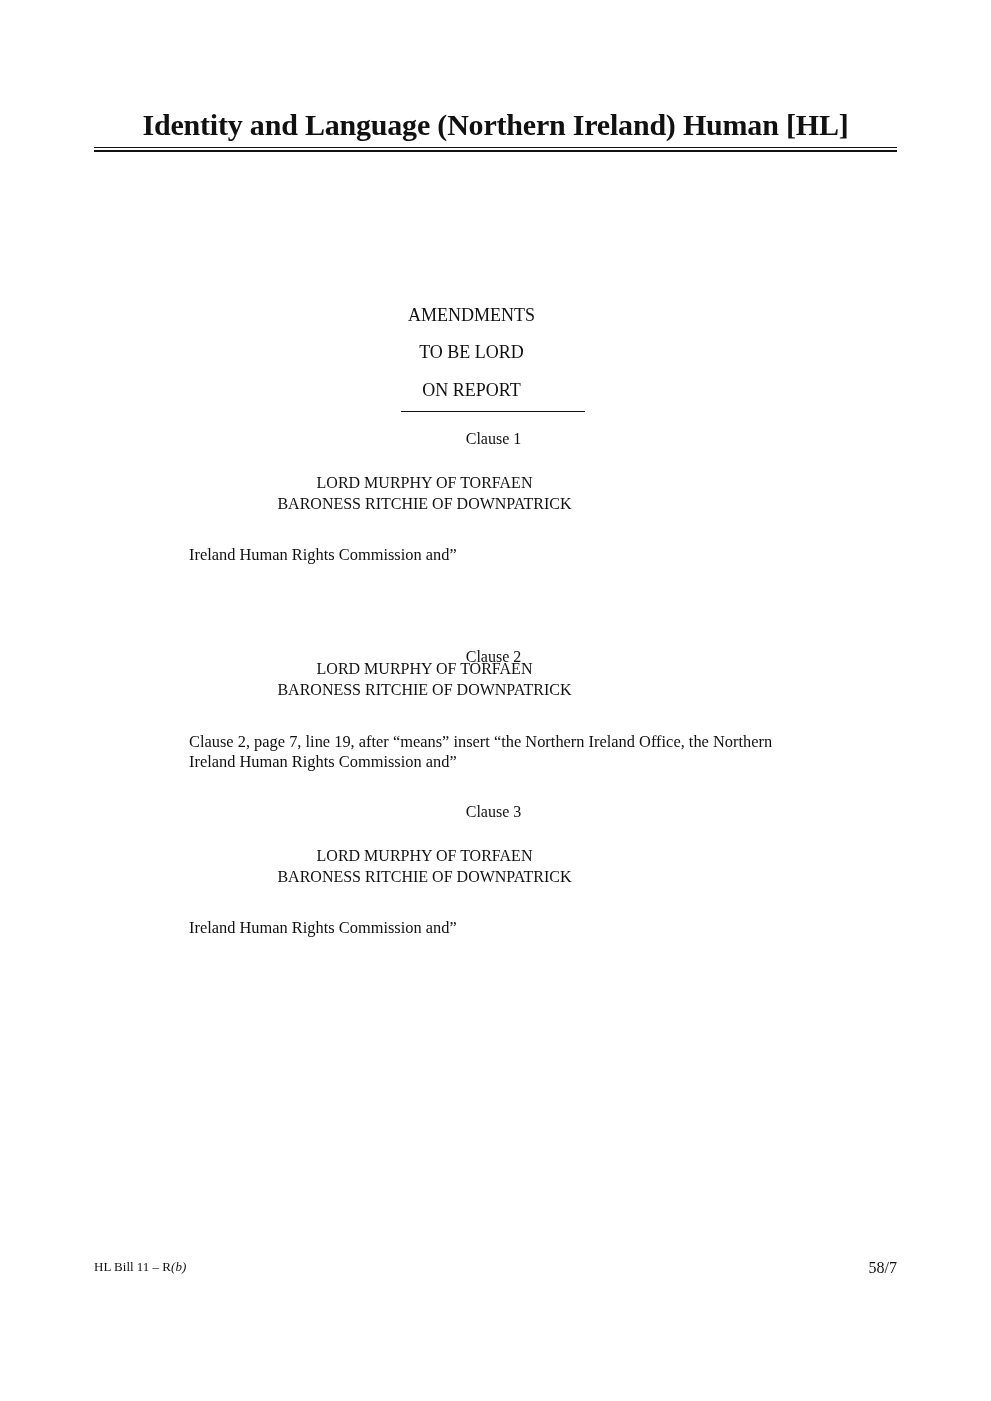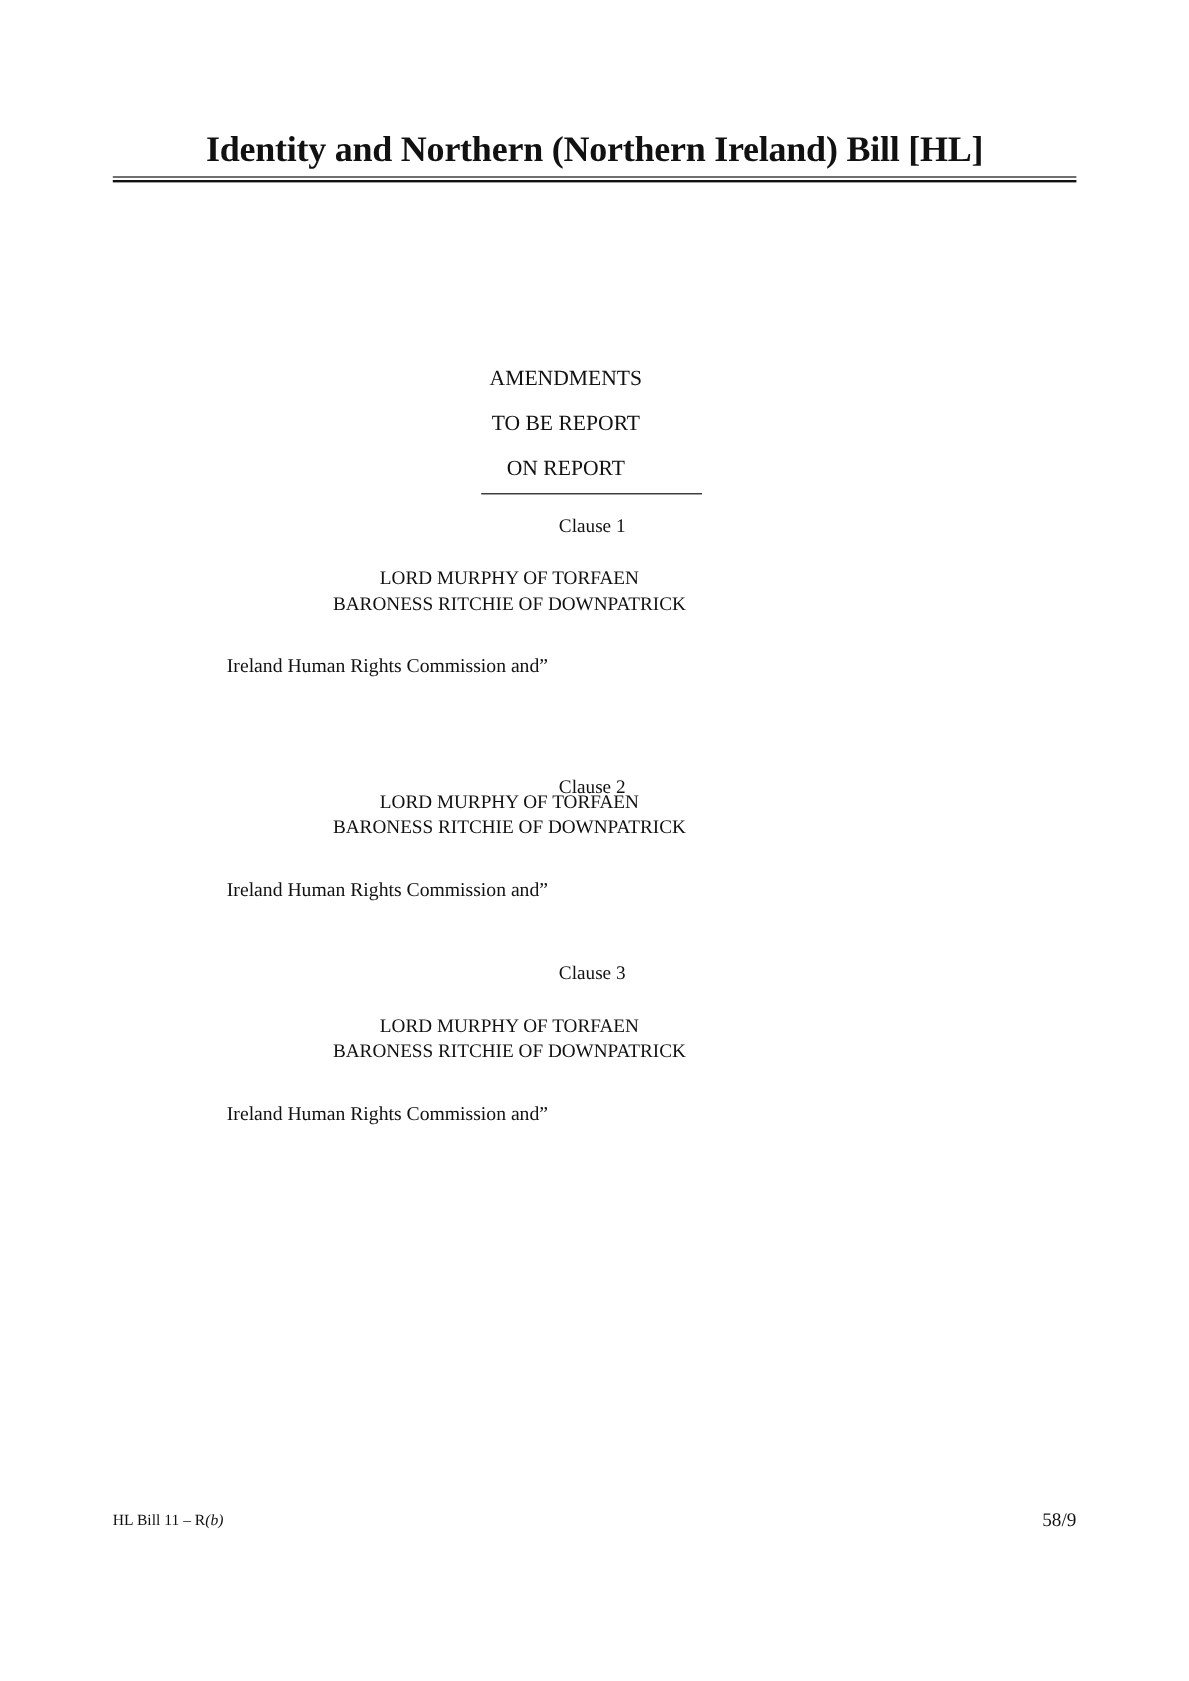--- a/index.html
+++ b/index.html
@@ -20,54 +20,55 @@
              font-family: "Liberation Serif", serif; text-align: left; }
     .footer-left { position: absolute; left: 94px; top: 1259px; font-size: 13px; font-family: "Liberation Serif", serif; }
     .footer-right { position: absolute; right: 94px; top: 1259px; font-size: 16px; font-family: "Liberation Serif", serif; }
     .it { font-style: italic; }
   </style>
 </head>
 <body>
 
 <div>
 
-  <div class="title">Identity and Northern (Northern Ireland) Bill [HL]</div>
+  <div class="title">Identity and Language (Northern Ireland) Human [HL]</div>
   <div class="rule-thin"></div>
   <div class="rule-thick"></div>
 
   <div class="hdr-line" style="top:305px;">AMENDMENTS</div>
-  <div class="hdr-line" style="top:342px;">TO BE REPORT</div>
+  <div class="hdr-line" style="top:342px;">TO BE LORD</div>
   <div class="hdr-line" style="top:380px;">ON REPORT</div>
   <div class="hdr-rule"></div>
 
   <div class="clause-head" style="top:430px;">Clause 1</div>
   <div class="sponsors" style="top:472px;">
     <div>LORD MURPHY OF TORFAEN</div>
     <div>BARONESS RITCHIE OF DOWNPATRICK</div>
   </div>
   <div class="amend" style="top:545px;">
     <div>Ireland Human Rights Commission and”</div>
   </div>
 
   <div class="clause-head" style="top:648px;">Clause 2</div>
   <div class="sponsors" style="top:658px;">
     <div>LORD MURPHY OF TORFAEN</div>
     <div>BARONESS RITCHIE OF DOWNPATRICK</div>
   </div>
   <div class="amend" style="top:732px;">
+    <div>Clause 2, page 7, line 19, after “means” insert “the Northern Ireland Office, the Northern</div>
     <div>Ireland Human Rights Commission and”</div>
   </div>
 
   <div class="clause-head" style="top:803px;">Clause 3</div>
   <div class="sponsors" style="top:845px;">
     <div>LORD MURPHY OF TORFAEN</div>
     <div>BARONESS RITCHIE OF DOWNPATRICK</div>
   </div>
   <div class="amend" style="top:918px;">
     <div>Ireland Human Rights Commission and”</div>
   </div>
 
   <div class="footer-left">
     <span>HL Bill 11 – R</span><span class="it">(b)</span>
   </div>
-  <div class="footer-right">58/9</div>
+  <div class="footer-right">58/7</div>
 
 </div>
 
 </body></html>

